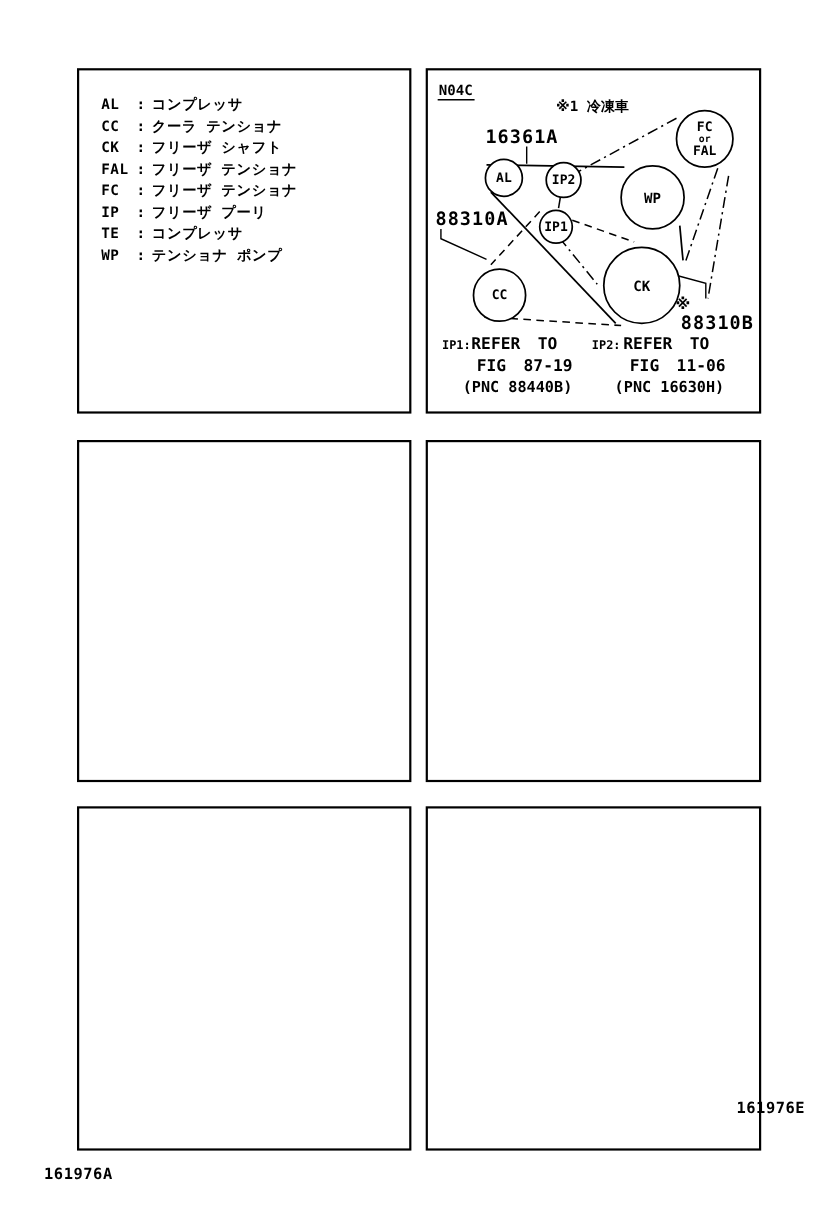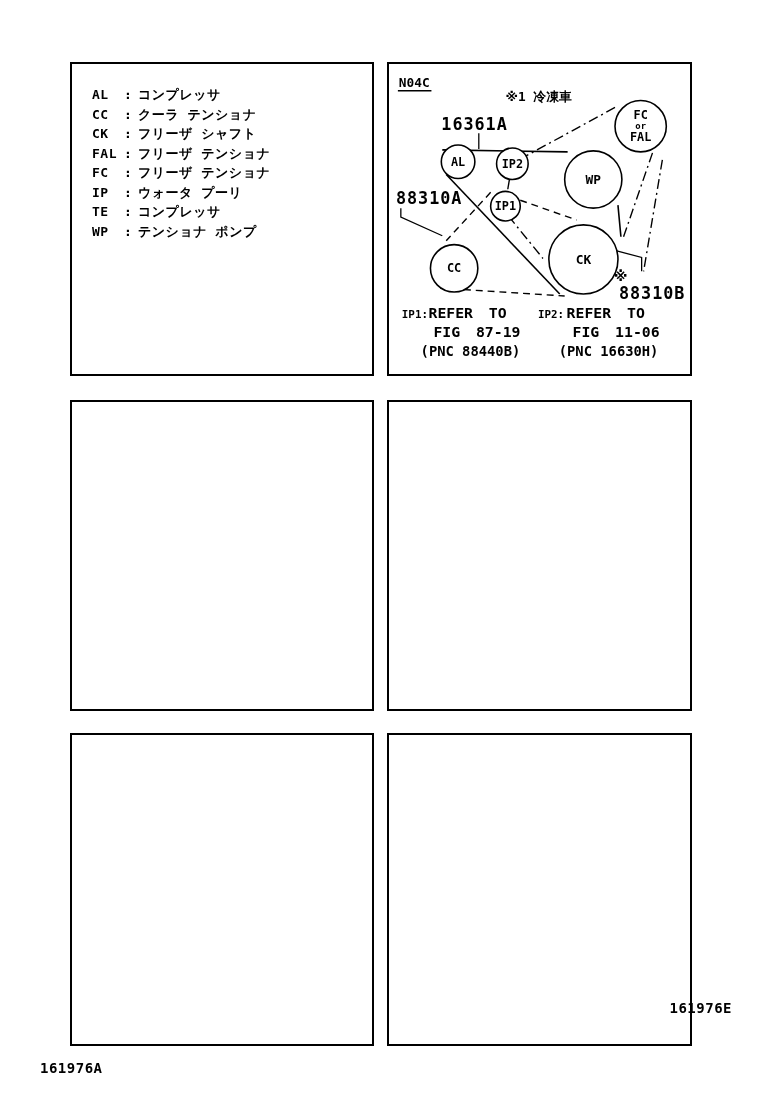--- a/index.html
+++ b/index.html
@@ -63,21 +63,21 @@
     <div class="legend-row">
       <span class="legend-abbr">CK</span><span class="legend-colon">:</span><span class="legend-name">フリーザ シャフト</span>
     </div>
     <div class="legend-row">
       <span class="legend-abbr">FAL</span><span class="legend-colon">:</span><span class="legend-name">フリーザ テンショナ</span>
     </div>
     <div class="legend-row">
       <span class="legend-abbr">FC</span><span class="legend-colon">:</span><span class="legend-name">フリーザ テンショナ</span>
     </div>
     <div class="legend-row">
-      <span class="legend-abbr">IP</span><span class="legend-colon">:</span><span class="legend-name">ウォータ プーリ</span>
+      <span class="legend-abbr">IP</span><span class="legend-colon">:</span><span class="legend-name">フリーザ プーリ</span>
     </div>
     <div class="legend-row">
       <span class="legend-abbr">TE</span><span class="legend-colon">:</span><span class="legend-name">コンプレッサ</span>
     </div>
     <div class="legend-row">
       <span class="legend-abbr">WP</span><span class="legend-colon">:</span><span class="legend-name">テンショナ ポンプ</span>
     </div>
   </div>
 </div>
 

